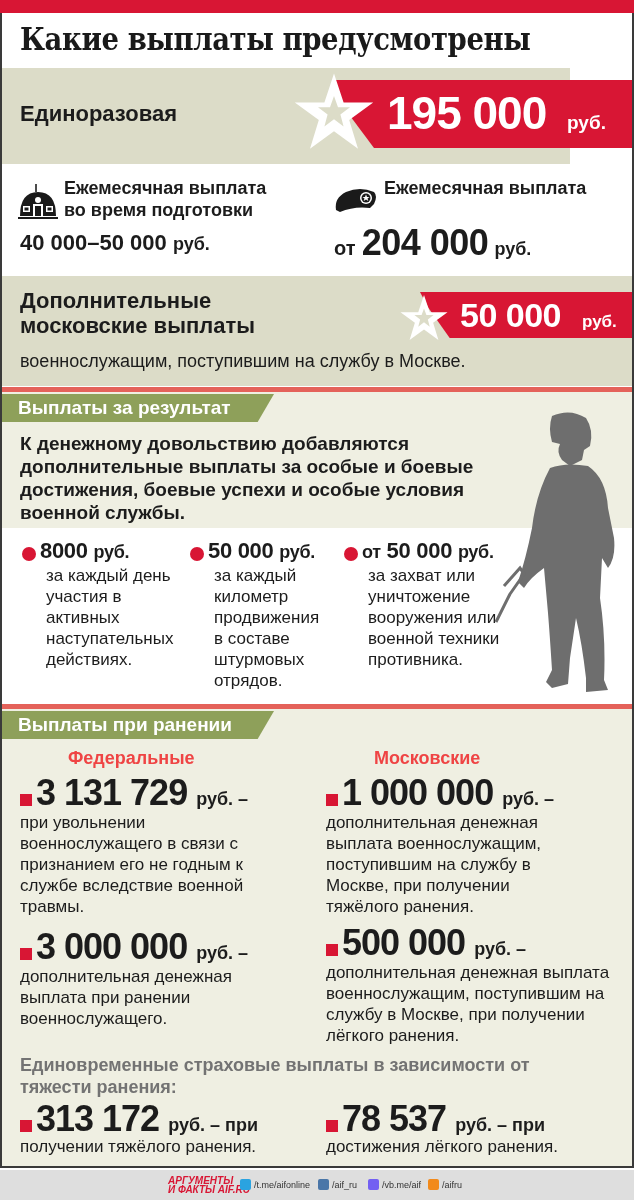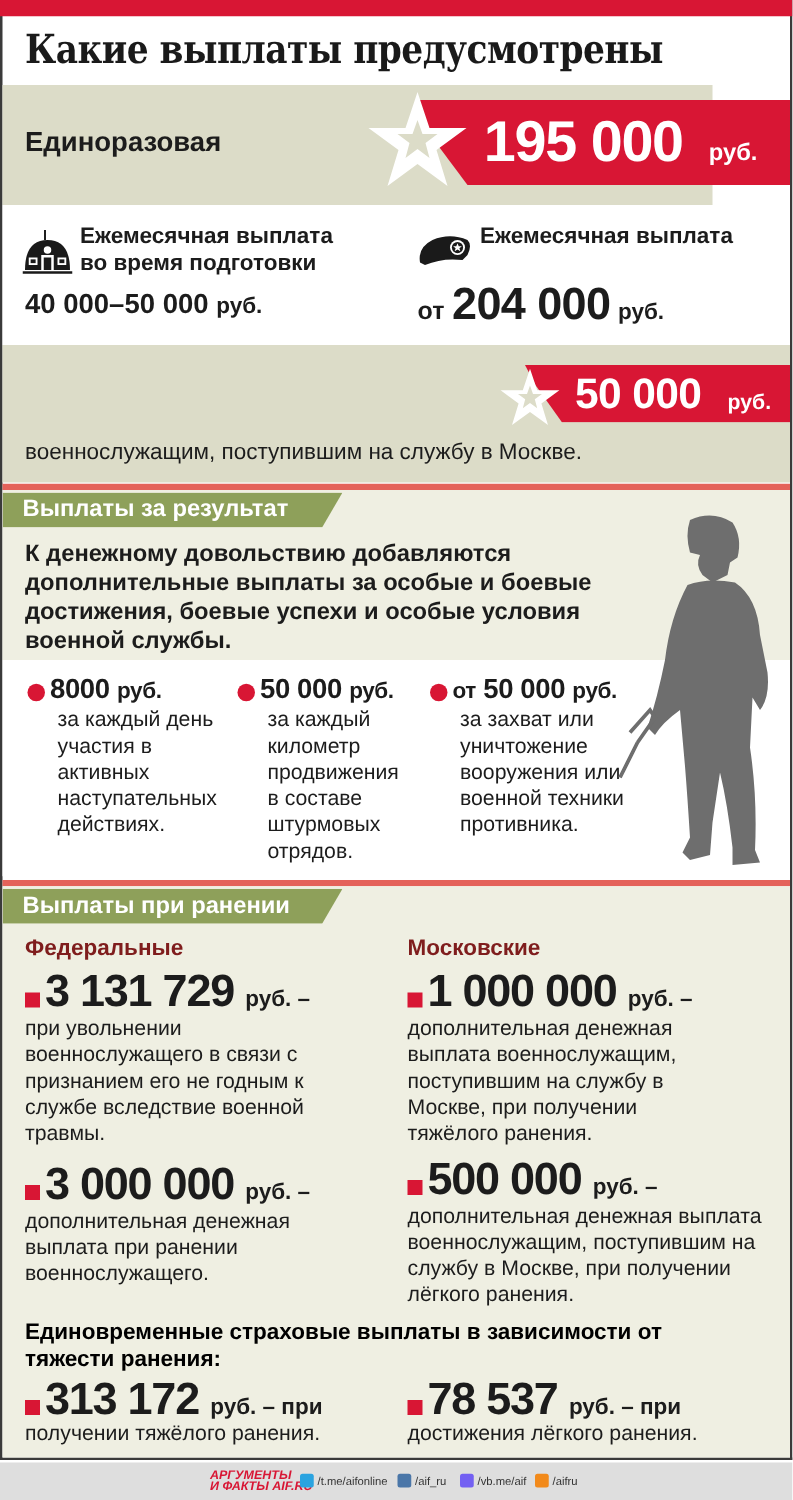--- a/index.html
+++ b/index.html
@@ -32,27 +32,27 @@
   .tag { position: absolute; left: 2px; height: 28px; background: #8ea05a; color: #fff; font-weight: bold; font-size: 19px; padding-left: 16px; line-height: 28px; clip-path: polygon(0 0, 100% 0, 94% 100%, 0 100%); }
   .intro { position: absolute; left: 20px; top: 432px; font-size: 19px; font-weight: bold; line-height: 23px; width: 480px; }
   .white-area { position: absolute; left: 2px; top: 528px; width: 630px; height: 173px; background: #ffffff; }
   .bullet { position: absolute; }
   .bullet .dot { position: absolute; left: 0; top: 9px; width: 14px; height: 14px; border-radius: 50%; background: #d81634; }
   .bullet .amt { position: absolute; left: 18px; top: 0; font-size: 22px; font-weight: bold; white-space: nowrap; letter-spacing: -0.3px; }
   .bullet .amt .u { font-size: 18px; }
   .bullet .amt .pre { font-size: 18px; }
   .bullet .desc { position: absolute; left: 24px; top: 27px; font-size: 17px; line-height: 21px; width: 150px; }
   .soldier { position: absolute; left: 490px; top: 408px; }
-  .sub { position: absolute; font-size: 18px; font-weight: bold; color: #7f1d1d; }
+  .sub { position: absolute; font-size: 18px; font-weight: bold; color: #ef4444; margin-left: 48px; }
   .wnd { position: absolute; }
   .wnd .sq { position: absolute; left: 0; width: 12px; height: 12px; background: #d81634; }
   .wnd .amt { position: absolute; left: 16px; top: 0; font-size: 36px; font-weight: bold; letter-spacing: -1px; white-space: nowrap; text-align: right; }
   .wnd .amt .u { font-size: 18px; letter-spacing: 0; }
   .wnd .desc { position: absolute; left: 0; font-size: 17px; line-height: 21px; width: 300px; }
-  .ins-title { position: absolute; left: 20px; top: 1054px; font-size: 18px; font-weight: bold; color: #000000; line-height: 22px; }
+  .ins-title { position: absolute; left: 20px; top: 1054px; font-size: 18px; font-weight: bold; color: #737373; line-height: 22px; }
   .footer { position: absolute; left: 0; top: 1170px; width: 634px; height: 30px; background: #dedede; }
   .f-item { position: absolute; top: 9px; font-size: 9px; color: #333; white-space: nowrap; }
   .f-ico { display: inline-block; width: 11px; height: 11px; vertical-align: -2px; margin-right: 3px; border-radius: 2px; }
   .logo { position: absolute; left: 168px; top: 6px; font-size: 10px; font-weight: bold; font-style: italic; color: #d81634; line-height: 9px; }
 </style>
 </head>
 <body>
 
 <div class="frame"></div>
 <div class="topbar"></div>
@@ -102,20 +102,24 @@
     <div>Ежемесячная выплата</div>
   </div>
   <div class="mon-val" style="left:332px;top:58px">
     <span class="small">от</span>
     <span class="bignum">204 000</span>
     <span class="u">руб.</span>
   </div>
 </div>
 
 <div class="sec-three">
+  <div class="label">
+    <div>Дополнительные</div>
+    <div>московские выплаты</div>
+  </div>
   <div class="ribbon mid">
     <span class="num">50 000</span>
     <span class="unit">руб.</span>
   </div>
   <svg class="star" style="left:398px;top:18px" width="48" height="48" viewBox="0 0 100 100">
     <polygon points="50,2 62,38 99,38 69,60 80,96 50,74 20,96 31,60 1,38 38,38" fill="#ffffff"></polygon>
     <polygon points="50,30 55,44 70,44 58,53 62,68 50,59 38,68 42,53 30,44 45,44" fill="#dcdcc8"></polygon>
   </svg>
   <div class="note">военнослужащим, поступившим на службу в Москве.</div>
 </div>

